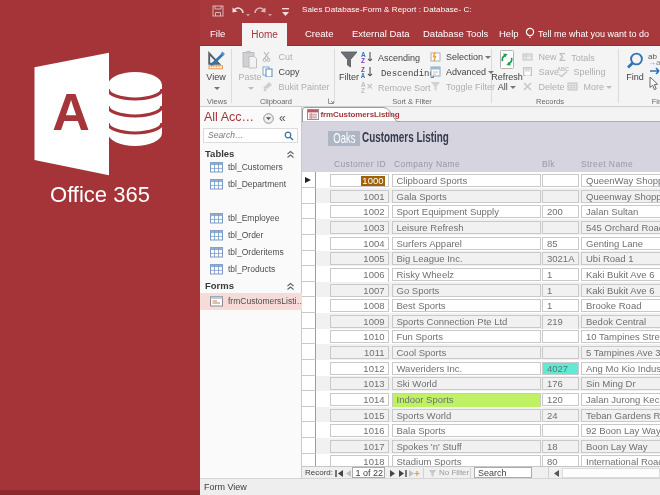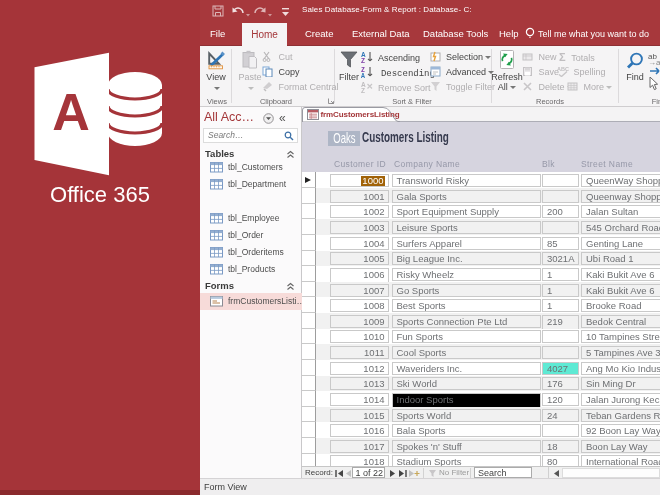--- a/index.html
+++ b/index.html
@@ -148,21 +148,21 @@
             <rect x="1" y="1" width="6" height="8" fill="#fff" stroke="#7da7d8"></rect>
             <rect x="4" y="3" width="6" height="8" fill="#fff" stroke="#5b87b8"></rect>
           </svg>
         <span style="margin-left:3px;">Copy</span>
       </div>
       <div class="smallrow" style="left:62px;top:35px;">
         <svg width="11" height="11" viewBox="0 0 11 11" style="vertical-align:-2px;">
             <path d="M1 7 L5 3 L7 1 L10 4 L5 8 Z" fill="#d0ced0"></path>
             <path d="M2 8 L4 10" stroke="#c0bec0" stroke-width="1.5"></path>
           </svg>
-        <span class="gray" style="margin-left:3px;">Format Central</span>
+        <span class="gray" style="margin-left:3px;">Bukit Painter</span>
       </div>
 
       <div class="bigbtn" style="left:136px;width:26px;">
         <svg width="20" height="20" viewBox="0 0 20 20" style="margin-top:2px;">
           <polygon points="2,2 18,2 11.5,9.5 11.5,17 8.5,15 8.5,9.5" fill="#6b6f75" stroke="#55585c" stroke-width="0.8"></polygon>
         </svg>
         <div>Filter</div>
       </div>
 
       <div class="smallrow" style="left:160.5px;top:5px;">
@@ -382,39 +382,39 @@
         <div class="colhdr" style="left:92px;">Company Name</div>
         <div class="colhdr" style="left:240px;">Blk</div>
         <div class="colhdr" style="left:279px;">Street Name</div>
       </div>
       <div id="rows" class="abs">
         <div class="rowband" style="top:0.40px;background:#ffffff;"></div>
         <div class="selcell" style="top:0.40px;height:15.63px;">
             <div style="position:absolute;left:3px;top:4.5px;width:0;height:0;border-top:3.5px solid transparent;border-bottom:3.5px solid transparent;border-left:6px solid #222;"></div>
           </div>
         <div class="fbox" style="left:28px;top:2.10px;width:58.5px;height:13px;line-height:11.5px;text-align:right;padding-right:3px;background:#ffffff;"><span style="background:#a16207;color:#fff;padding:0 1px;display:inline-block;line-height:9.8px;text-align:center;">1000</span></div>
-        <div class="fbox" style="left:89.5px;top:2.10px;width:149.5px;height:13px;line-height:11.5px;padding-left:4px;background:#ffffff;white-space:nowrap;overflow:hidden;">Transworld Risky</div>
+        <div class="fbox" style="left:89.5px;top:2.10px;width:149.5px;height:13px;line-height:11.5px;padding-left:4px;background:#ffffff;white-space:nowrap;overflow:hidden;">Clipboard Sports</div>
         <div class="fbox" style="left:240px;top:2.10px;width:36.5px;height:13px;line-height:11.5px;padding-left:4px;background:#ffffff;"></div>
         <div class="fbox" style="left:279px;top:2.10px;width:81px;height:13px;line-height:11.5px;padding-left:4px;background:#ffffff;white-space:nowrap;overflow:hidden;">QueenWay Shopping Ctr</div>
         <div class="rowband" style="top:16.03px;background:#f1f1f1;"></div>
         <div class="selcell" style="top:16.03px;height:15.63px;"></div>
         <div class="fbox" style="left:28px;top:17.73px;width:58.5px;height:13px;line-height:11.5px;text-align:right;padding-right:3px;background:#f1f1f1;">1001</div>
         <div class="fbox" style="left:89.5px;top:17.73px;width:149.5px;height:13px;line-height:11.5px;padding-left:4px;background:#f1f1f1;white-space:nowrap;overflow:hidden;">Gala Sports</div>
         <div class="fbox" style="left:240px;top:17.73px;width:36.5px;height:13px;line-height:11.5px;padding-left:4px;background:#f1f1f1;"></div>
         <div class="fbox" style="left:279px;top:17.73px;width:81px;height:13px;line-height:11.5px;padding-left:4px;background:#f1f1f1;white-space:nowrap;overflow:hidden;">Queenway Shopping Ctr</div>
         <div class="rowband" style="top:31.66px;background:#ffffff;"></div>
         <div class="selcell" style="top:31.66px;height:15.63px;"></div>
         <div class="fbox" style="left:28px;top:33.36px;width:58.5px;height:13px;line-height:11.5px;text-align:right;padding-right:3px;background:#ffffff;">1002</div>
         <div class="fbox" style="left:89.5px;top:33.36px;width:149.5px;height:13px;line-height:11.5px;padding-left:4px;background:#ffffff;white-space:nowrap;overflow:hidden;">Sport Equipment Supply</div>
         <div class="fbox" style="left:240px;top:33.36px;width:36.5px;height:13px;line-height:11.5px;padding-left:4px;background:#ffffff;">200</div>
         <div class="fbox" style="left:279px;top:33.36px;width:81px;height:13px;line-height:11.5px;padding-left:4px;background:#ffffff;white-space:nowrap;overflow:hidden;">Jalan Sultan</div>
         <div class="rowband" style="top:47.29px;background:#f1f1f1;"></div>
         <div class="selcell" style="top:47.29px;height:15.63px;"></div>
         <div class="fbox" style="left:28px;top:48.99px;width:58.5px;height:13px;line-height:11.5px;text-align:right;padding-right:3px;background:#f1f1f1;">1003</div>
-        <div class="fbox" style="left:89.5px;top:48.99px;width:149.5px;height:13px;line-height:11.5px;padding-left:4px;background:#f1f1f1;white-space:nowrap;overflow:hidden;">Leisure Sports</div>
+        <div class="fbox" style="left:89.5px;top:48.99px;width:149.5px;height:13px;line-height:11.5px;padding-left:4px;background:#f1f1f1;white-space:nowrap;overflow:hidden;">Leisure Refresh</div>
         <div class="fbox" style="left:240px;top:48.99px;width:36.5px;height:13px;line-height:11.5px;padding-left:4px;background:#f1f1f1;"></div>
         <div class="fbox" style="left:279px;top:48.99px;width:81px;height:13px;line-height:11.5px;padding-left:4px;background:#f1f1f1;white-space:nowrap;overflow:hidden;">545 Orchard Road</div>
         <div class="rowband" style="top:62.92px;background:#ffffff;"></div>
         <div class="selcell" style="top:62.92px;height:15.63px;"></div>
         <div class="fbox" style="left:28px;top:64.62px;width:58.5px;height:13px;line-height:11.5px;text-align:right;padding-right:3px;background:#ffffff;padding-left:16px;">1004</div>
         <div class="fbox" style="left:89.5px;top:64.62px;width:149.5px;height:13px;line-height:11.5px;padding-left:4px;background:#ffffff;white-space:nowrap;overflow:hidden;">Surfers Apparel</div>
         <div class="fbox" style="left:240px;top:64.62px;width:36.5px;height:13px;line-height:11.5px;padding-left:4px;background:#ffffff;">85</div>
         <div class="fbox" style="left:279px;top:64.62px;width:81px;height:13px;line-height:11.5px;padding-left:4px;background:#ffffff;white-space:nowrap;overflow:hidden;">Genting Lane</div>
         <div class="rowband" style="top:78.55px;background:#f1f1f1;"></div>
         <div class="selcell" style="top:78.55px;height:15.63px;"></div>
@@ -466,21 +466,21 @@
         <div class="fbox" style="left:279px;top:189.66px;width:81px;height:13px;line-height:11.5px;padding-left:4px;background:#ffffff;white-space:nowrap;overflow:hidden;">Ang Mo Kio Industrial</div>
         <div class="rowband" style="top:203.59px;background:#f1f1f1;"></div>
         <div class="selcell" style="top:203.59px;height:15.63px;"></div>
         <div class="fbox" style="left:28px;top:205.29px;width:58.5px;height:13px;line-height:11.5px;text-align:right;padding-right:3px;background:#f1f1f1;">1013</div>
         <div class="fbox" style="left:89.5px;top:205.29px;width:149.5px;height:13px;line-height:11.5px;padding-left:4px;background:#f1f1f1;white-space:nowrap;overflow:hidden;">Ski World</div>
         <div class="fbox" style="left:240px;top:205.29px;width:36.5px;height:13px;line-height:11.5px;padding-left:4px;background:#f1f1f1;">176</div>
         <div class="fbox" style="left:279px;top:205.29px;width:81px;height:13px;line-height:11.5px;padding-left:4px;background:#f1f1f1;white-space:nowrap;overflow:hidden;">Sin Ming Dr</div>
         <div class="rowband" style="top:219.22px;background:#ffffff;"></div>
         <div class="selcell" style="top:219.22px;height:15.63px;"></div>
         <div class="fbox" style="left:28px;top:220.92px;width:58.5px;height:13px;line-height:11.5px;text-align:right;padding-right:3px;background:#ffffff;">1014</div>
-        <div class="fbox" style="left:89.5px;top:220.92px;width:149.5px;height:20px;line-height:11.5px;padding-left:4px;background:#000000;white-space:nowrap;overflow:hidden;">Indoor Sports</div>
+        <div class="fbox" style="left:89.5px;top:220.92px;width:149.5px;height:20px;line-height:11.5px;padding-left:4px;background:#bef264;white-space:nowrap;overflow:hidden;">Indoor Sports</div>
         <div class="fbox" style="left:240px;top:220.92px;width:36.5px;height:13px;line-height:11.5px;padding-left:4px;background:#ffffff;">120</div>
         <div class="fbox" style="left:279px;top:220.92px;width:81px;height:13px;line-height:11.5px;padding-left:4px;background:#ffffff;white-space:nowrap;overflow:hidden;">Jalan Jurong Kechil</div>
         <div class="rowband" style="top:234.85px;background:#f1f1f1;"></div>
         <div class="selcell" style="top:234.85px;height:15.63px;"></div>
         <div class="fbox" style="left:28px;top:236.55px;width:58.5px;height:13px;line-height:11.5px;text-align:right;padding-right:3px;background:#f1f1f1;">1015</div>
         <div class="fbox" style="left:89.5px;top:236.55px;width:149.5px;height:13px;line-height:11.5px;padding-left:4px;background:#f1f1f1;white-space:nowrap;overflow:hidden;">Sports World</div>
         <div class="fbox" style="left:240px;top:236.55px;width:36.5px;height:13px;line-height:11.5px;padding-left:4px;background:#f1f1f1;">24</div>
         <div class="fbox" style="left:279px;top:236.55px;width:81px;height:13px;line-height:11.5px;padding-left:4px;background:#f1f1f1;white-space:nowrap;overflow:hidden;">Teban Gardens Road</div>
         <div class="rowband" style="top:250.48px;background:#ffffff;"></div>
         <div class="selcell" style="top:250.48px;height:15.63px;"></div>

